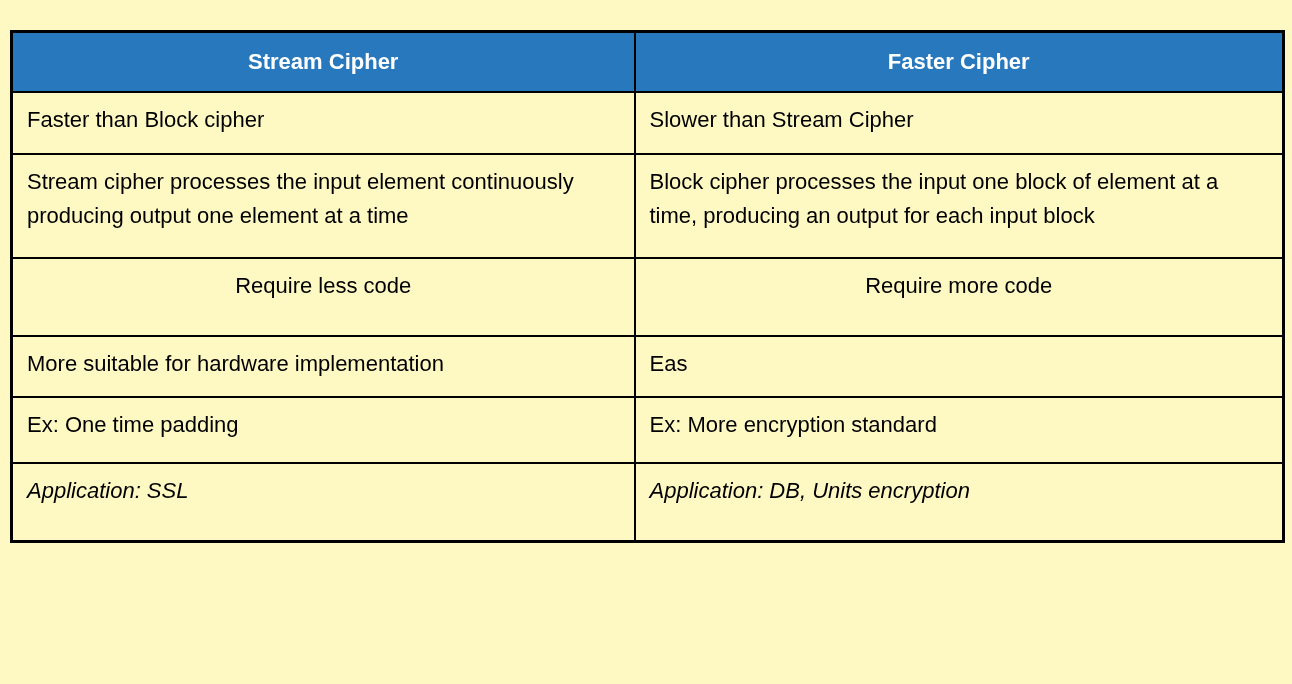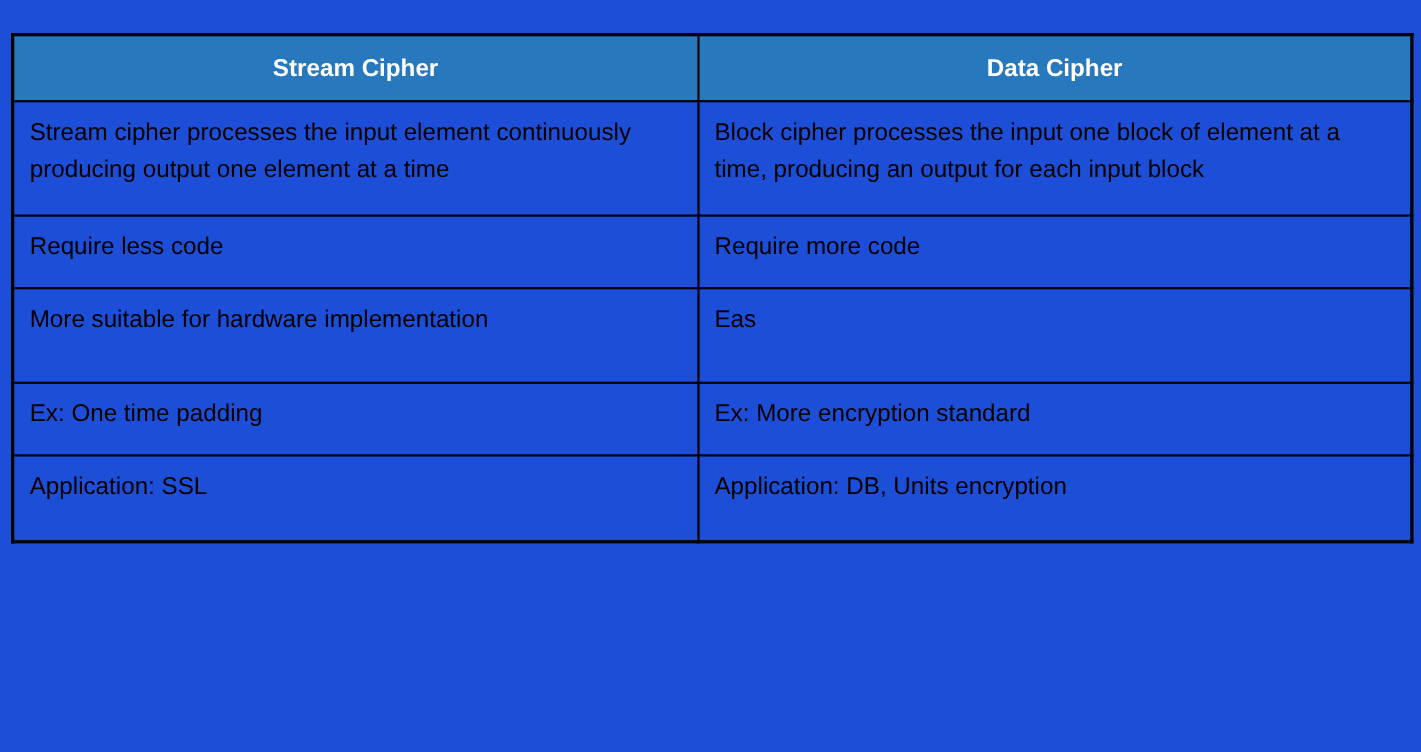--- a/index.html
+++ b/index.html
@@ -4,21 +4,21 @@
 <style>
   html, body {
     margin: 0;
     padding: 0;
     background: #ffffff;
     font-family: "Liberation Sans", sans-serif;
   }
   .page {
     width: 1292px;
     height: 684px;
-    background: #1d4ed8;
+    background: #fef9c3;
     position: relative;
     box-sizing: border-box;
   }
   table.compare {
     position: absolute;
     left: 10px;
     top: 30px;
     width: 1272px;
     border-collapse: collapse;
     table-layout: fixed;
@@ -44,41 +44,45 @@
     text-align: center;
     vertical-align: middle;
     height: 60px;
     padding: 6px 14px;
   }
   col.c-stream { width: 623px; }
   col.c-block  { width: 649px; }
   tr.r1 td { height: 107px; }
   tr.r2 td { height: 62px; }
   tr.r3 td { height: 104px; }
-  tr.r4 td { height: 66px; }
-  tr.r5 td { height: 86px; }
+  tr.r4 td { height: 78px; text-align: center; }
+  tr.r5 td { height: 61px; }
   tr.r6 td { height: 66px; }
-  tr.r7 td { height: 79px; }
+  tr.r7 td { height: 79px; font-style: italic; }
 </style>
 </head>
 <body>
 
 <div class="page">
   <table class="compare">
     <colgroup>
       <col class="c-stream">
       <col class="c-block">
     </colgroup>
     <thead>
       <tr>
         <th class="hdr">Stream Cipher</th>
-        <th class="hdr">Data Cipher</th>
+        <th class="hdr">Faster Cipher</th>
       </tr>
     </thead>
     <tbody>
+      <tr class="r2">
+        <td>Faster than Block cipher</td>
+        <td>Slower than Stream Cipher</td>
+      </tr>
       <tr class="r3">
         <td>Stream cipher processes the input element continuously producing output one element at a time</td>
         <td>Block cipher processes the input one block of element at a time, producing an output for each input block</td>
       </tr>
       <tr class="r4">
         <td>Require less code</td>
         <td>Require more code</td>
       </tr>
       <tr class="r5">
         <td>More suitable for hardware implementation</td>

